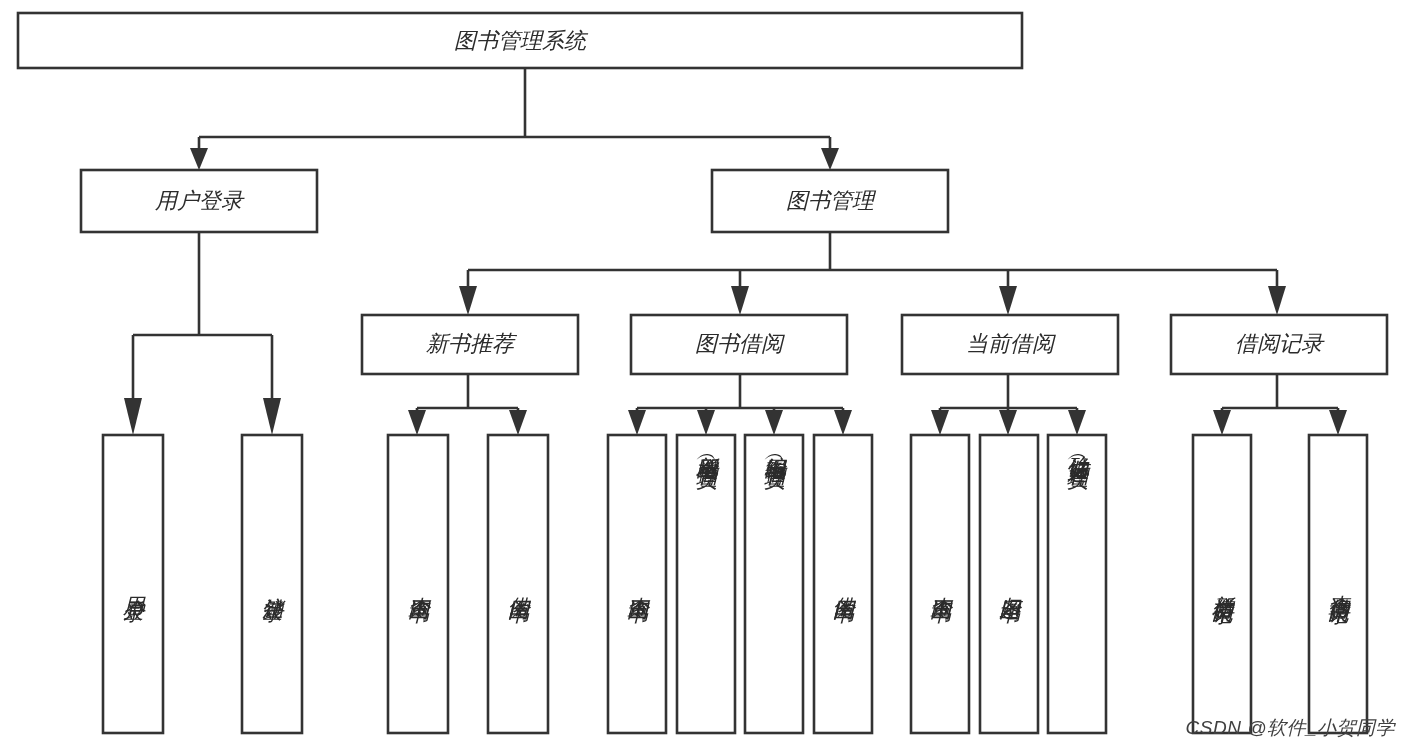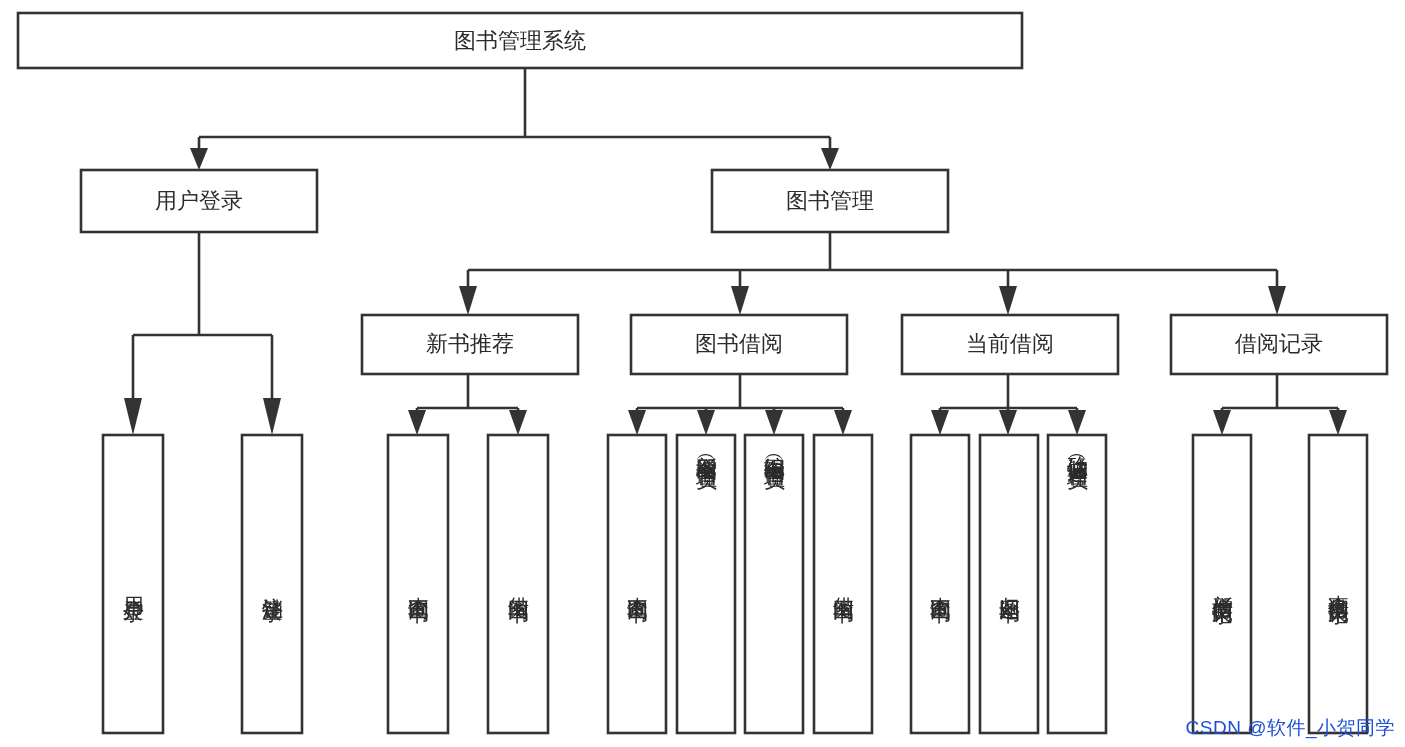--- a/index.html
+++ b/index.html
@@ -12,20 +12,21 @@
     height: 747px;
     font-family: "Liberation Sans", "DejaVu Sans", sans-serif;
     overflow: hidden;
     position: relative;
   }
   #diagram-root {
     position: relative;
     width: 1405px;
     height: 747px;
     background: #ffffff;
+    font-style: italic;
   }
   svg#tree-svg {
     position: absolute;
     left: 0;
     top: 0;
     width: 1405px;
     height: 747px;
   }
   .node-box {
     fill: #ffffff;
@@ -69,21 +70,21 @@
     display: flex;
     align-items: center;
     justify-content: center;
   }
   #watermark {
     position: absolute;
     right: 10px;
     bottom: 6px;
     font-family: "Liberation Sans", "DejaVu Sans", sans-serif;
     font-size: 19px;
-    color: #1d4ed8;
+    color: #404040;
     letter-spacing: 0.5px;
     user-select: none;
   }
 </style>
 </head>
 <body>
 
 <div id="diagram-root">
 
   <svg id="tree-svg" viewBox="0 0 1405 747">

